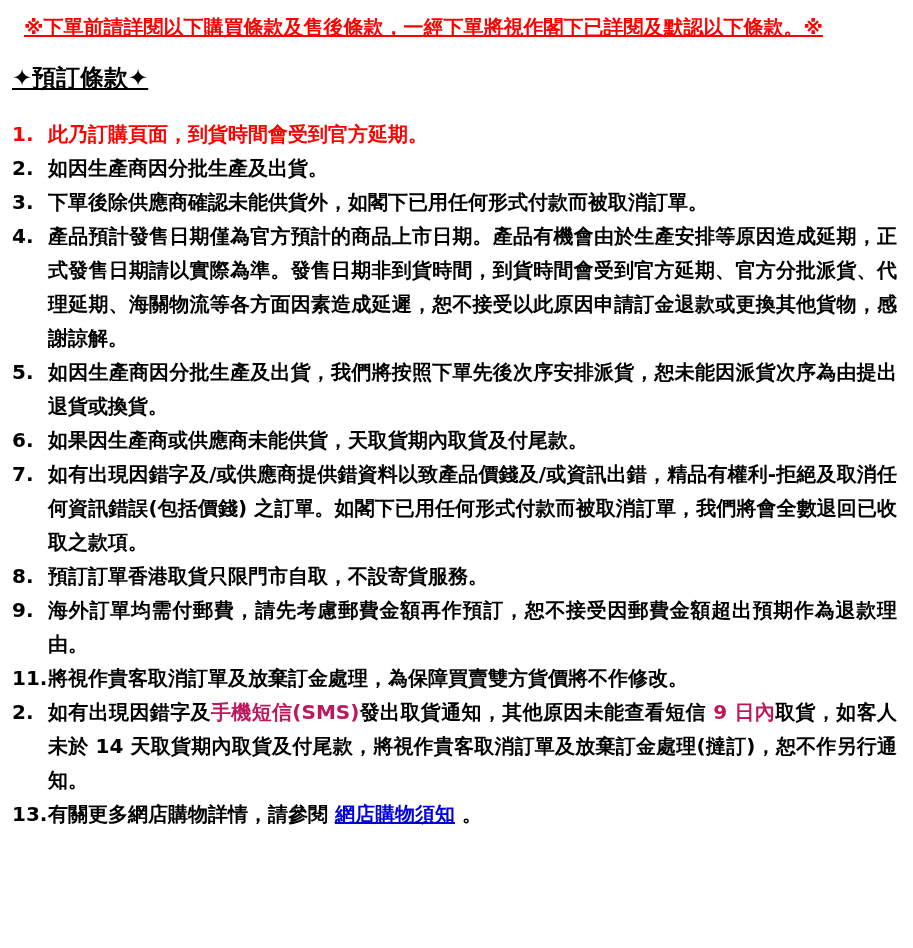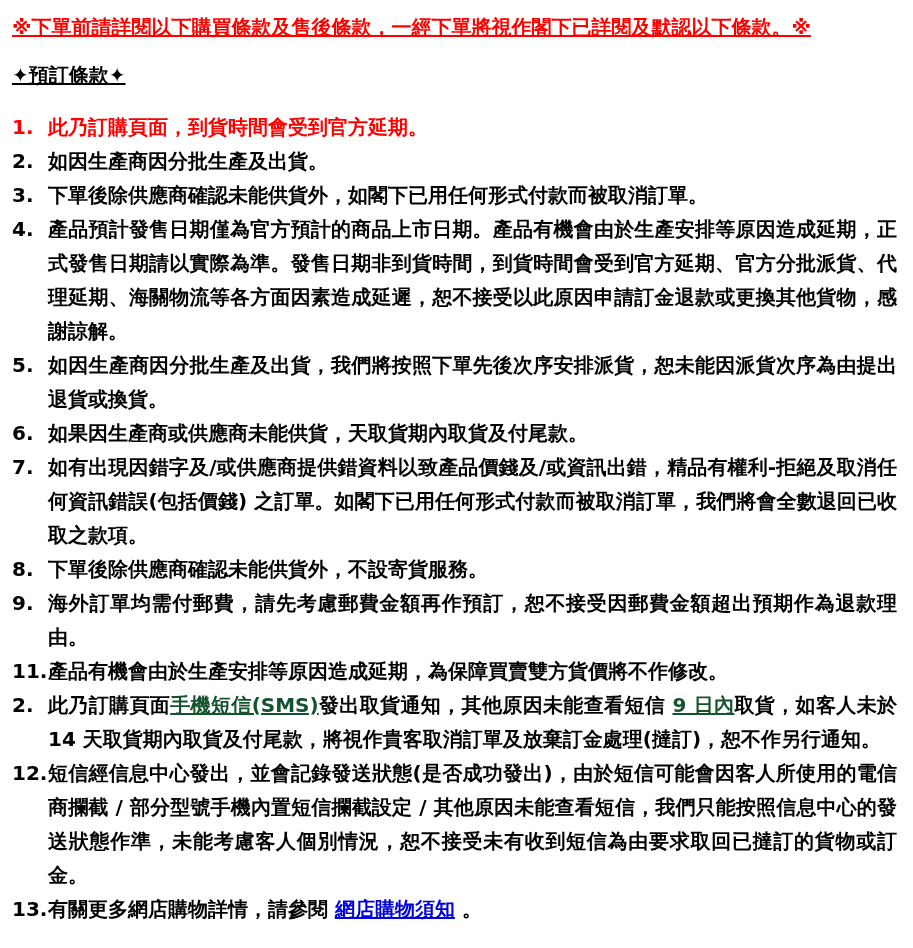--- a/index.html
+++ b/index.html
@@ -14,29 +14,29 @@
     padding: 10px 12px 14px 12px;
     font-family: "DejaVu Sans", "Liberation Sans", sans-serif;
     font-weight: bold;
     font-size: 20px;
     line-height: 1.7;
     color: #000000;
   }
   .title {
     color: #ff0000;
     text-decoration: underline;
-    margin: 0 0 14px 0;
+    margin: 0 0 14px 12px;
     font-size: 20px;
     font-weight: bold;
   }
   .section-header {
     color: #000000;
     text-decoration: underline;
     margin: 0 0 18px 0;
-    font-size: 20px;
+    font-size: 24px;
     font-weight: bold;
   }
   .terms-list {
     margin: 0;
     padding: 0;
   }
   .term-row {
     display: flex;
     align-items: flex-start;
   }
@@ -45,22 +45,21 @@
     width: 36px;
   }
   .term-text {
     flex: 1;
     text-align: justify;
     padding-right: 4px;
   }
   .term-row.red,
   .red-text { color: #ff0000; }
   .red-underline {
-    color: #14532d;
-    text-decoration: underline;
+    color: #be185d;
   }
   .link {
     color: #0000dd;
     text-decoration: underline;
     cursor: pointer;
   }
 </style>
 </head>
 <body>
 
@@ -93,36 +92,32 @@
       <div class="term-row">
         <span class="term-num">6.</span>
         <span class="term-text"><span>如果因生產商或供應商未能供貨，天取貨期內取貨及付尾款。</span></span>
       </div>
       <div class="term-row">
         <span class="term-num">7.</span>
         <span class="term-text"><span>如有出現因錯字及/或供應商提供錯資料以致產品價錢及/或資訊出錯，精品有權利-拒絕及取消任何資訊錯誤(包括價錢) 之訂單。如閣下已用任何形式付款而被取消訂單，我們將會全數退回已收取之款項。</span></span>
       </div>
       <div class="term-row">
         <span class="term-num">8.</span>
-        <span class="term-text"><span>下單後除供應商確認未能供貨外，不設寄貨服務。</span></span>
+        <span class="term-text"><span>預訂訂單香港取貨只限門市自取，不設寄貨服務。</span></span>
       </div>
       <div class="term-row">
         <span class="term-num">9.</span>
         <span class="term-text"><span>海外訂單均需付郵費，請先考慮郵費金額再作預訂，恕不接受因郵費金額超出預期作為退款理由。</span></span>
       </div>
       <div class="term-row">
         <span class="term-num">11.</span>
-        <span class="term-text"><span>產品有機會由於生產安排等原因造成延期，為保障買賣雙方貨價將不作修改。</span></span>
+        <span class="term-text"><span>將視作貴客取消訂單及放棄訂金處理，為保障買賣雙方貨價將不作修改。</span></span>
       </div>
       <div class="term-row">
         <span class="term-num">2.</span>
-        <span class="term-text"><span>此乃訂購頁面</span><span class="red-underline">手機短信(SMS)</span><span>發出取貨通知，其他原因未能查看短信 </span><span class="red-underline">9 日內</span><span>取貨，如客人未於 14 天取貨期內取貨及付尾款，將視作貴客取消訂單及放棄訂金處理(撻訂)，恕不作另行通知。</span></span>
-      </div>
-      <div class="term-row">
-        <span class="term-num">12.</span>
-        <span class="term-text"><span>短信經信息中心發出，並會記錄發送狀態(是否成功發出)，由於短信可能會因客人所使用的電信商攔截 / 部分型號手機內置短信攔截設定 / 其他原因未能查看短信，我們只能按照信息中心的發送狀態作準，未能考慮客人個別情況，恕不接受未有收到短信為由要求取回已撻訂的貨物或訂金。</span></span>
+        <span class="term-text"><span>如有出現因錯字及</span><span class="red-underline">手機短信(SMS)</span><span>發出取貨通知，其他原因未能查看短信 </span><span class="red-underline">9 日內</span><span>取貨，如客人未於 14 天取貨期內取貨及付尾款，將視作貴客取消訂單及放棄訂金處理(撻訂)，恕不作另行通知。</span></span>
       </div>
       <div class="term-row">
         <span class="term-num">13.</span>
         <span class="term-text"><span>有關更多網店購物詳情，請參閱 </span><a class="link" href="#">網店購物須知</a><span> 。</span></span>
       </div>
     </div>
 </div>
 
 </body></html>

